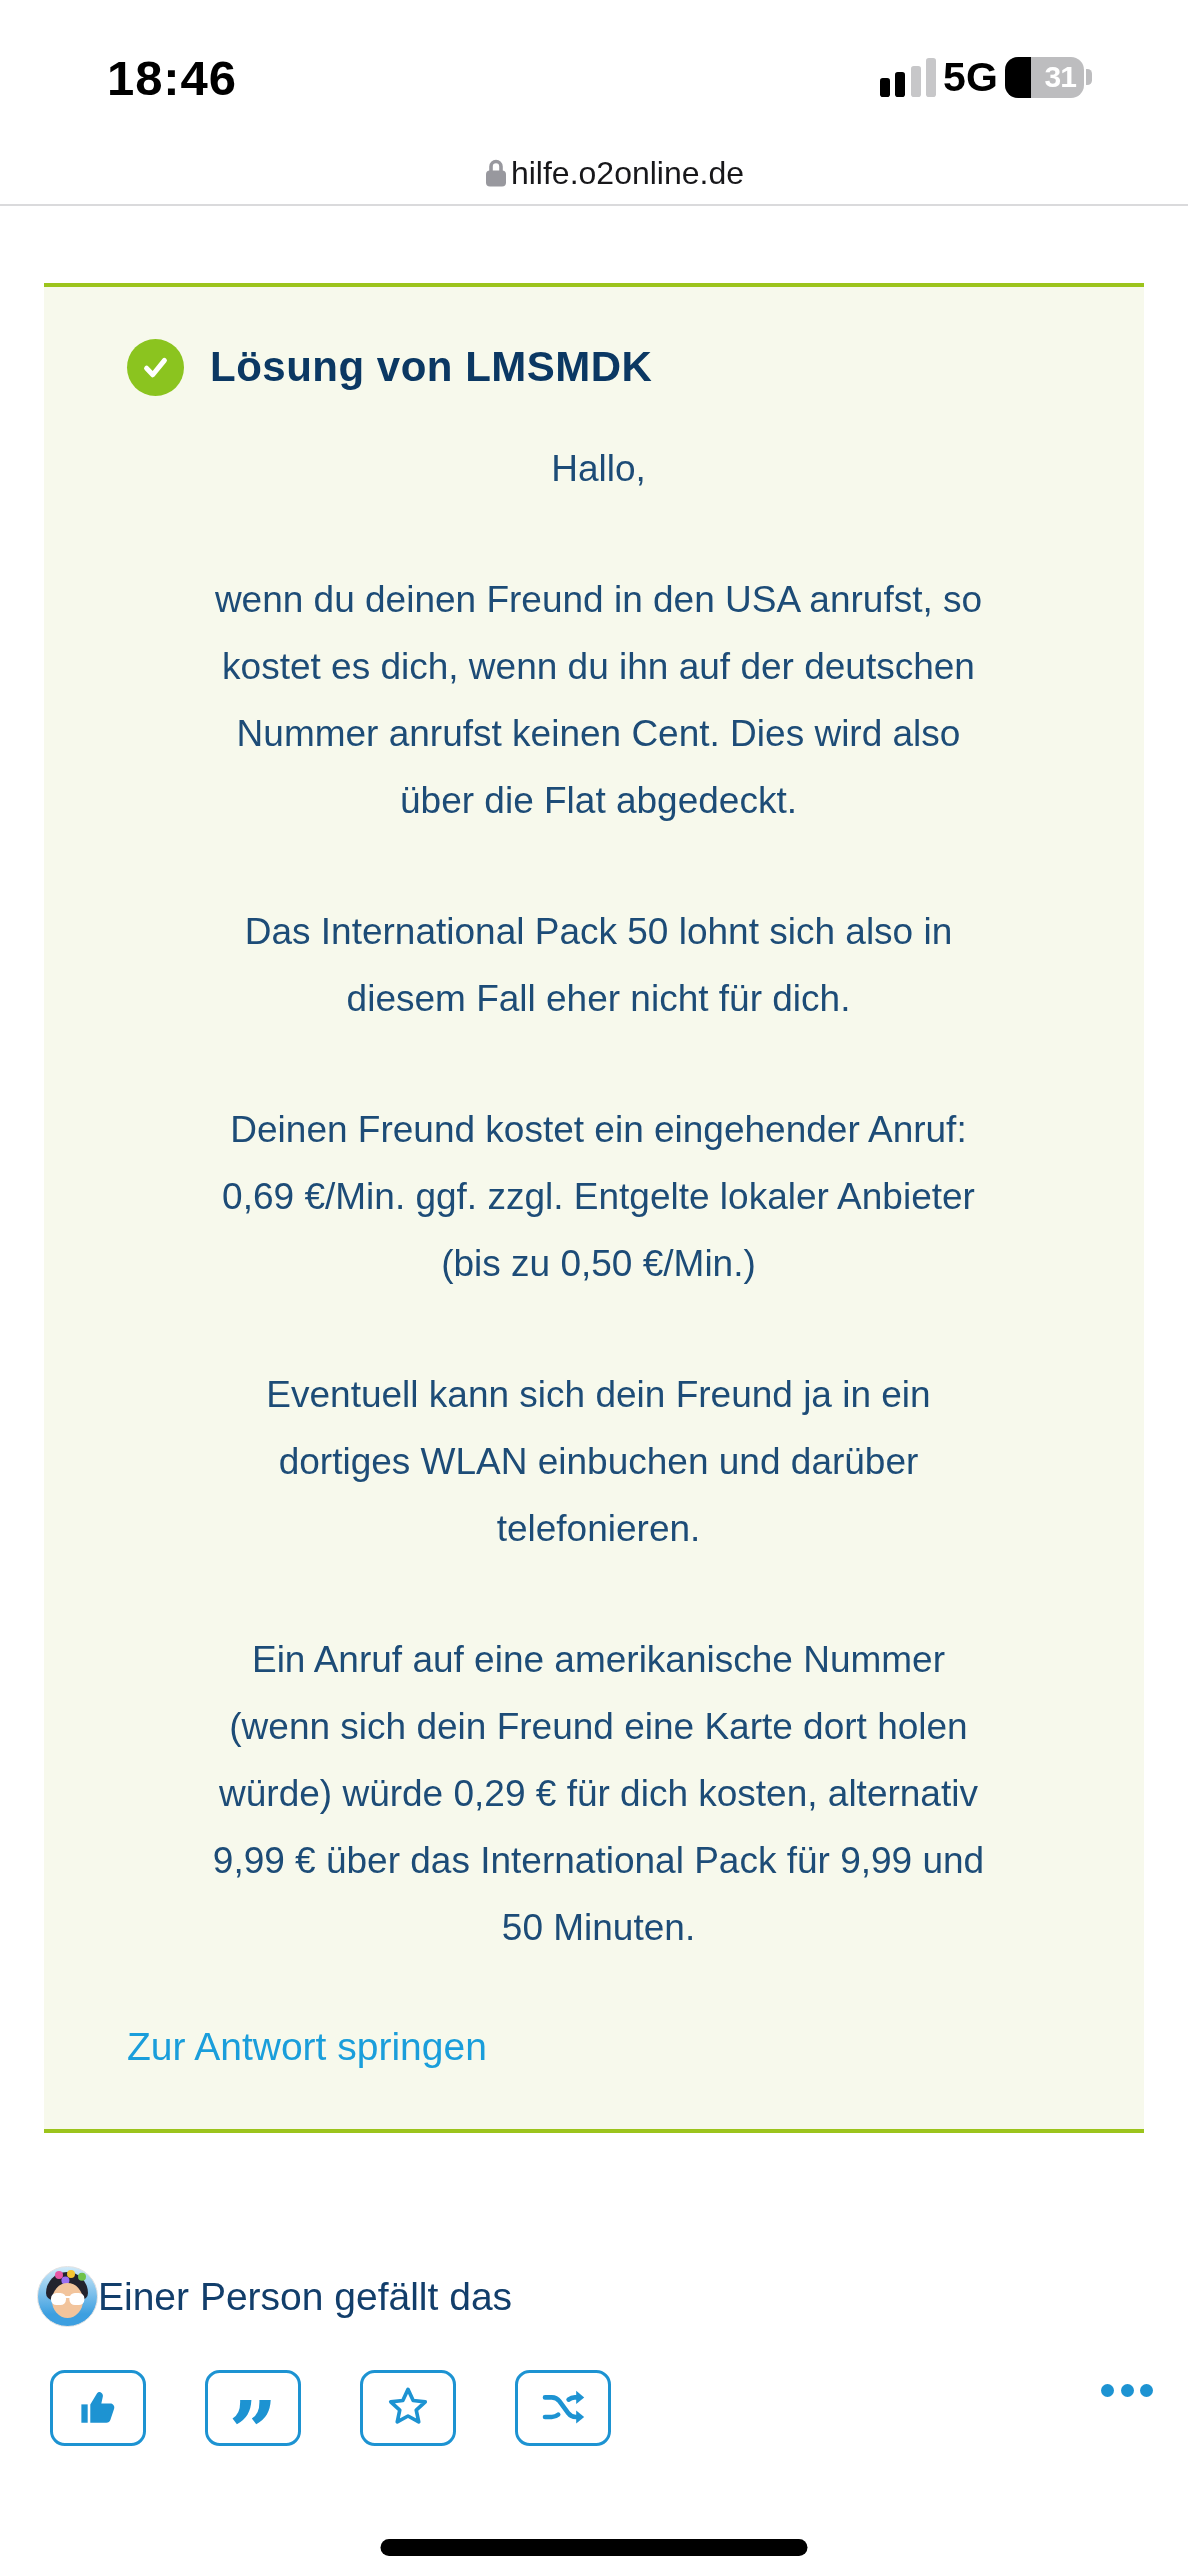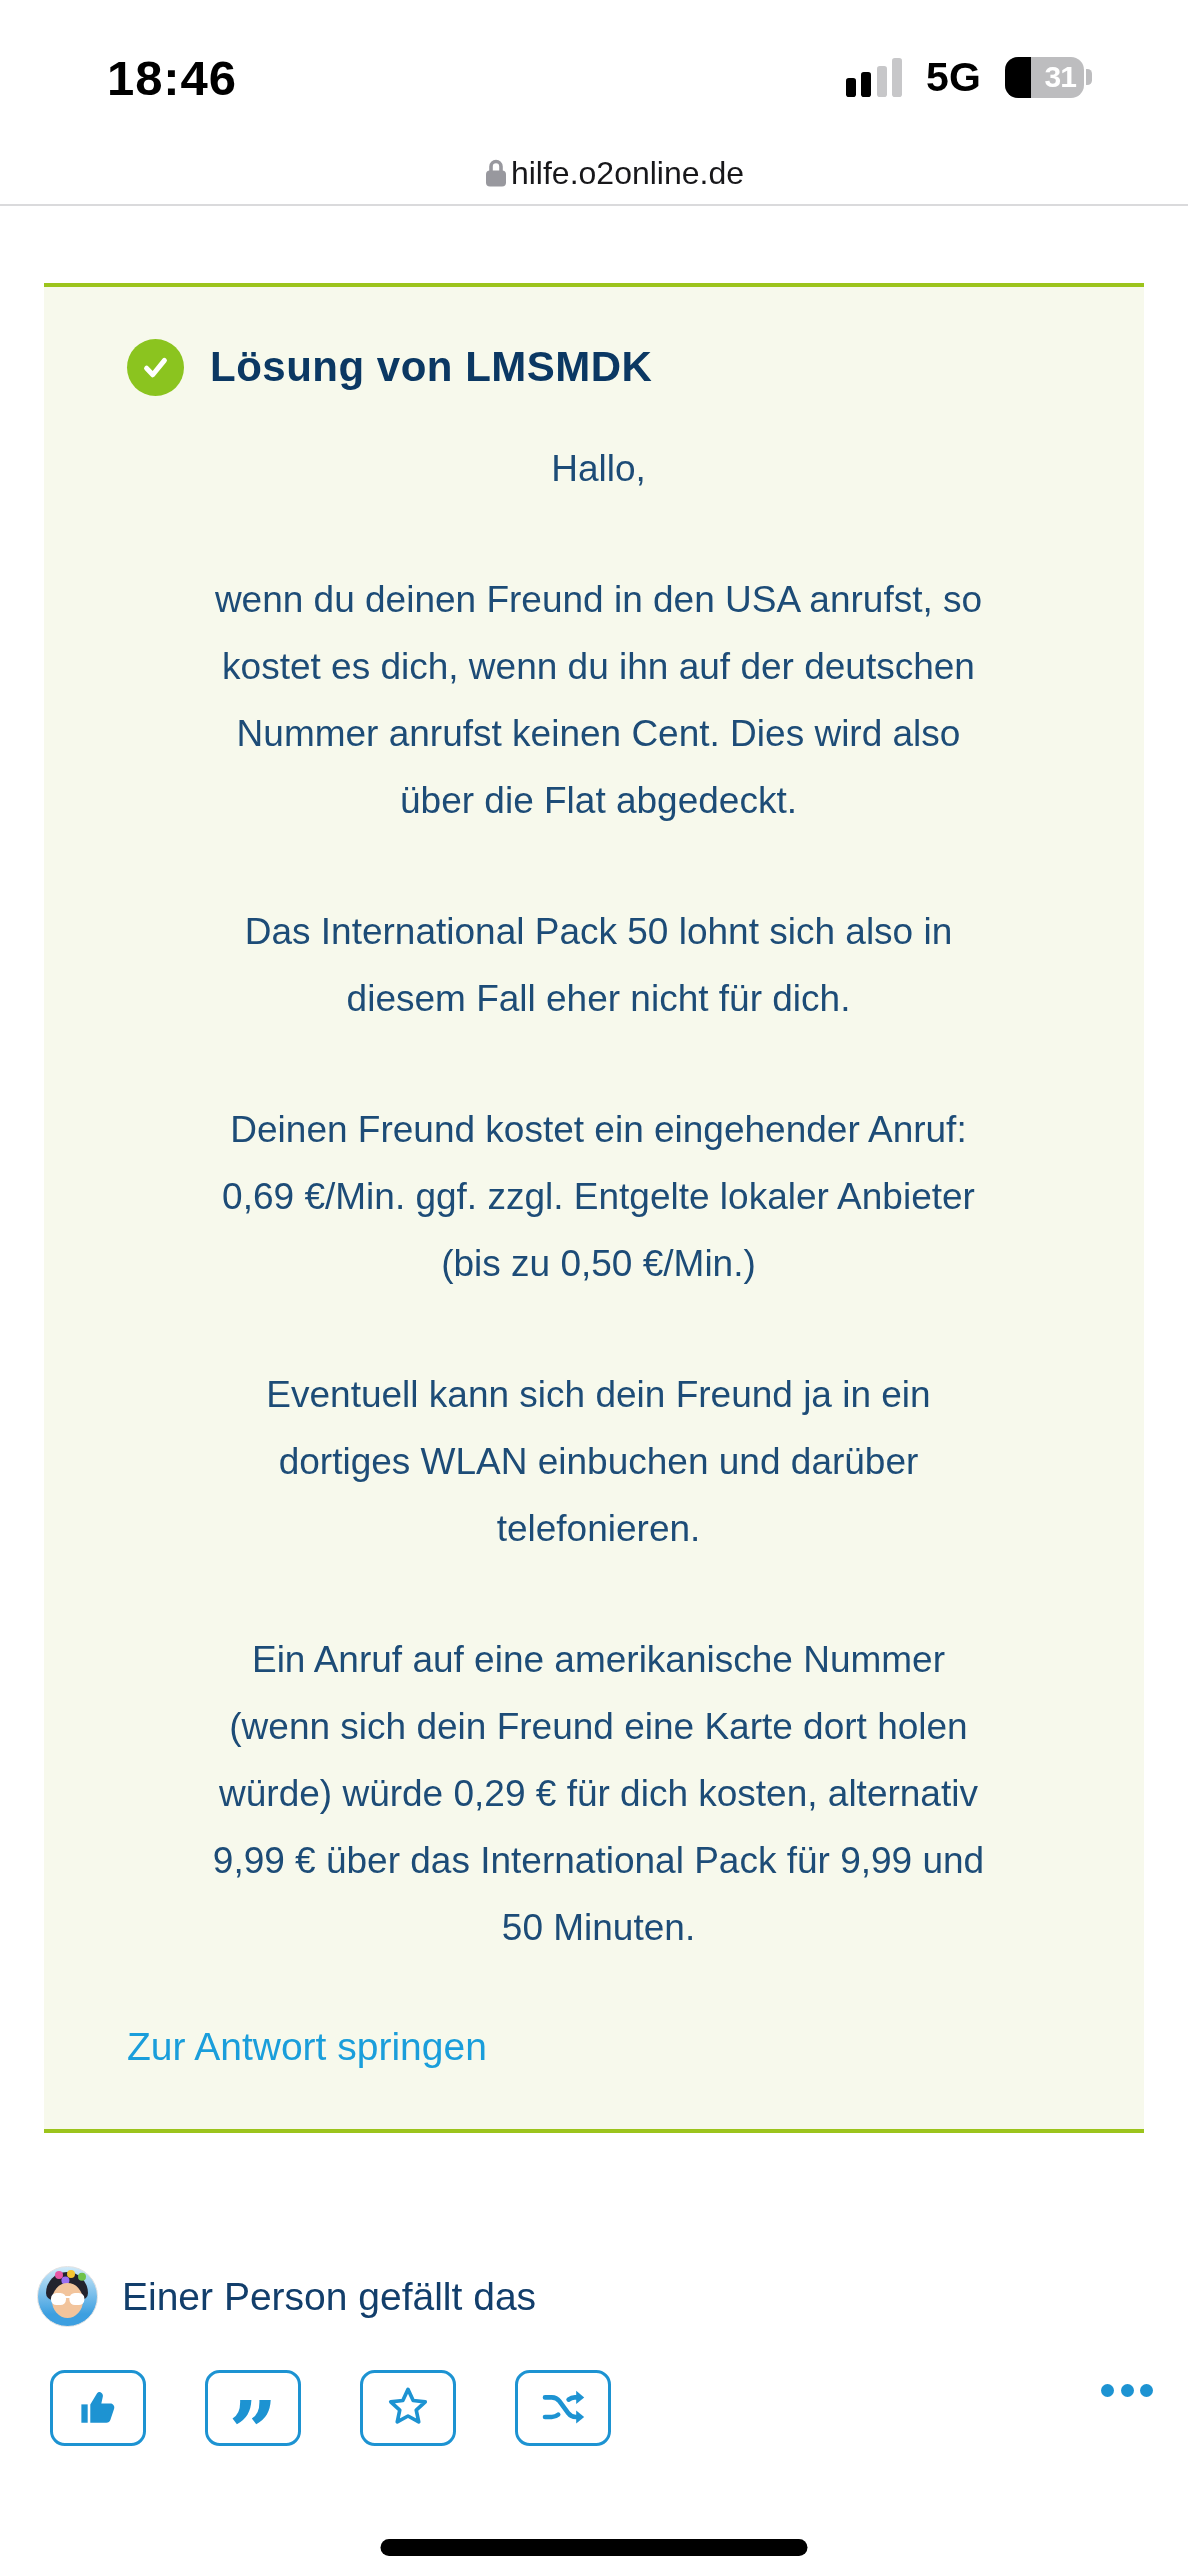--- a/index.html
+++ b/index.html
@@ -8,21 +8,21 @@
     font-family:"Liberation Sans",sans-serif;overflow:hidden;text-decoration:underline;
   }
 
   
   .time{
     position:absolute;left:107px;top:50px;
     font-size:49px;font-weight:700;color:#000;letter-spacing:0.9px;
   }
   .status-right{
     position:absolute;top:53px;right:96px;
-    display:flex;align-items:center;gap:24px;height:48px;
+    display:flex;align-items:center;gap:7px;height:48px;
   }
   .signal{display:flex;align-items:flex-end;gap:5.5px;height:41px;padding-bottom:1.8px;}
   .signal .bar{width:10px;border-radius:2.8px;background:#c7c7c9;}
   .signal .b1{height:18.4px;background:#000;}
   .signal .b2{height:25px;background:#000;}
   .signal .b3{height:31px;}
   .signal .b4{height:39px;}
   .network{font-size:41px;font-weight:600;color:#000;}
   .battery-wrap{display:flex;align-items:center;}
   .battery{
@@ -60,21 +60,21 @@
   .card-body p{
     font-size:37px;line-height:67px;font-weight:300;color:#1d4c77;
     white-space:pre-line;margin:0 0 64px 0;max-width:949px;text-align:center;
   }
   .jump-link{
     display:inline-block;font-size:39px;font-weight:300;color:#1a9edb;
     text-decoration:none;cursor:pointer;
   }
 
   
-  .like-row{position:absolute;left:37px;top:2266px;display:flex;align-items:center;gap:24px;}
+  .like-row{position:absolute;left:37px;top:2266px;display:flex;align-items:center;}
   .avatar{
     position:relative;flex:0 0 auto;width:61px;height:61px;border-radius:50%;
     background:linear-gradient(180deg,#cfeaf9 0%,#3d9fe0 80%);
     border:1.8px solid #e2e2e2;overflow:hidden;box-sizing:border-box;
   }
   .avatar .hair{position:absolute;left:8.3px;top:4.6px;width:42px;height:28px;border-radius:22px 22px 7.4px 7.4px;background:#23232e;}
   .avatar .flower{position:absolute;left:16.6px;top:3.7px;width:8.3px;height:8.3px;border-radius:50%;background:#e858a5;
     box-shadow:12px -0.9px 0 #f4c531, 23px 1.8px 0 #6fc24a, 6.4px 5.5px 0 #9a6ff2;}
   .avatar .face{position:absolute;left:14px;top:15.7px;width:31px;height:35px;border-radius:50%;background:#f2c49c;}
   .avatar .glasses{position:absolute;left:13px;top:26px;width:14.7px;height:12px;border-radius:5.5px;background:#fff;

